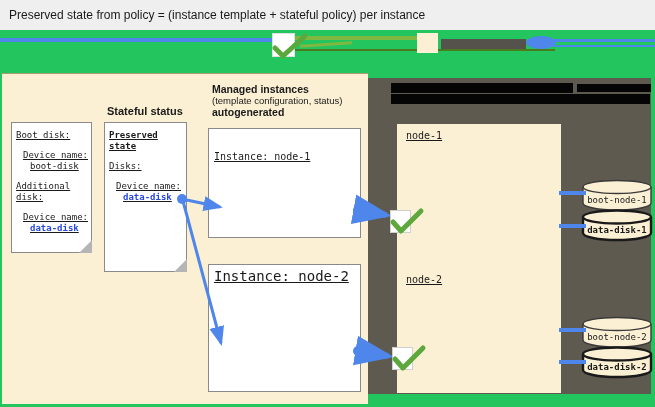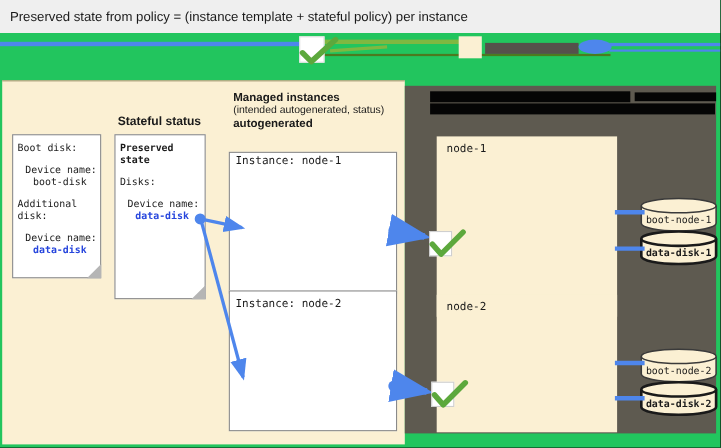--- a/index.html
+++ b/index.html
@@ -23,21 +23,21 @@
   .legend-green-underline{left:272px;top:49px;width:283px;height:2px;background:#4c7a1f;z-index:1;}
 
   
   .left-panel{left:2px;top:73px;width:366px;height:331px;background:#fbf0d3;
               border-top:1px solid #a99a74;box-sizing:border-box;z-index:1;}
   .right-panel{left:368px;top:78px;width:283px;height:316px;background:#5e5a50;z-index:1;}
 
   .heading{font-weight:bold;font-size:11px;line-height:13px;color:#1a1a1a;white-space:pre-line;}
   .subheading{font-size:9.5px;line-height:11px;color:#1a1a1a;}
 
-  .mono{font-family:"DejaVu Sans Mono","Liberation Mono",monospace;font-size:9px;line-height:11px;color:#1a1a1a;}
+  .mono{font-family:"DejaVu Sans Mono","Liberation Mono",monospace;font-size:9px;line-height:11px;color:#1a1a1a;text-decoration:underline;}
   .doc-line{white-space:pre;}
   .b{font-weight:bold;}
   .blue{color:#2746dd;font-weight:bold;}
   .ind1{padding-left:7px;}
   .ind2{padding-left:14px;}
   .gap{margin-top:9px;}
 
   .doc-box{background:#fff;border:1px solid #8a8a8a;box-sizing:border-box;padding:7px 4px;z-index:2;}
   .fold{position:absolute;right:-1px;bottom:-1px;width:0;height:0;
         border-bottom:13px solid #b5b5b5;border-left:13px solid transparent;}
@@ -76,21 +76,21 @@
   <div class="abs blue-line" style="left:554px;top:39px;width:101px;height:3px;"></div>
   <div class="abs blue-line" style="left:554px;top:45px;width:101px;height:2px;"></div>
   <div class="abs legend-green-underline"></div>
 
   <div class="abs left-panel"></div>
 
   <div class="abs heading" style="left:107px;top:105px;z-index:2;">Stateful status</div>
 
   <div class="abs" style="left:212px;top:83px;width:154px;z-index:2;">
     <div class="heading" style="font-size:10.5px;line-height:12px;">Managed instances</div>
-    <div class="subheading">(intended autogenerated, status)</div>
+    <div class="subheading">(template configuration, status)</div>
     <div class="heading" style="font-size:10.5px;line-height:12px;">autogenerated</div>
   </div>
 
   <div class="abs doc-box mono" style="left:11px;top:122px;width:81px;height:131px;">
     <div class="doc-line">Boot disk:</div>
     <div class="doc-line ind1 gap">Device name:</div>
     <div class="doc-line ind2">boot-disk</div>
     <div class="doc-line gap" style="white-space:pre-line;">Additional
 disk:</div>
     <div class="doc-line ind1 gap">Device name:</div>
@@ -100,33 +100,33 @@
 
   <div class="abs doc-box mono" style="left:104px;top:122px;width:83px;height:150px;">
     <div class="doc-line b" style="white-space:pre-line;">Preserved
 state</div>
     <div class="doc-line gap">Disks:</div>
     <div class="doc-line ind1 gap">Device name:</div>
     <div class="doc-line ind2 blue">data-disk</div>
     <div class="fold"></div>
   </div>
 
-  <div class="abs white-box mono" style="left:208px;top:138px;width:153px;height:129px;padding:2px 5px;">
+  <div class="abs white-box mono" style="left:208px;top:128px;width:153px;height:110px;padding:22px 5px;">
     <div class="doc-line" style="font-size:10px;">Instance: node-1</div>
   </div>
   <div class="abs inner-box mono" style="left:217px;top:152px;width:137px;height:78px;">
     <div class="doc-line b" style="white-space:pre-line;">Preserved state
 from policy</div>
     <div class="doc-line gap">Disks:</div>
     <div class="doc-line ind1"><span>Device name: </span><span class="blue">data-disk</span></div>
     <div class="doc-line ind1"><span>Disk name: </span><span class="b">data-disk-1</span></div>
   </div>
 
   <div class="abs white-box mono" style="left:208px;top:264px;width:153px;height:128px;padding:6px 5px;">
-    <div class="doc-line" style="font-size:10px;">Instance: node-2</div>
+    <div class="doc-line" style="font-size:14px;">Instance: node-2</div>
   </div>
   <div class="abs inner-box mono" style="left:217px;top:292px;width:137px;height:82px;">
     <div class="doc-line b" style="white-space:pre-line;">Preserved state
 from policy</div>
     <div class="doc-line gap">Disks:</div>
     <div class="doc-line ind1"><span>Device name: </span><span class="blue">data-disk</span></div>
     <div class="doc-line ind1"><span>Disk name: </span><span class="b">data-disk-2</span></div>
   </div>
 
   <div class="abs right-panel"></div>

